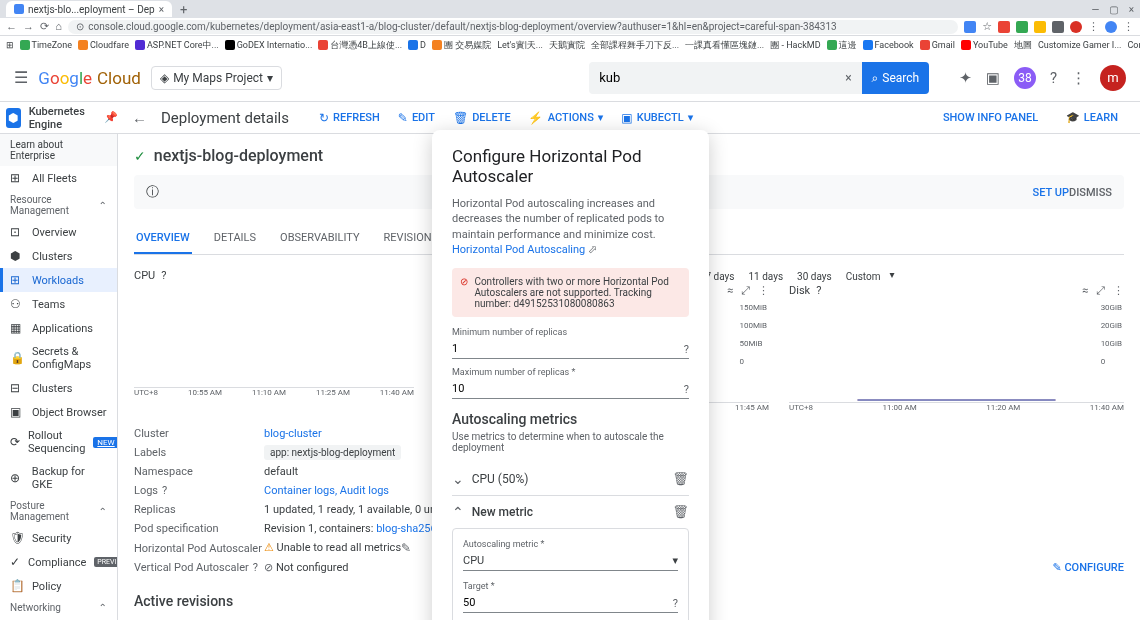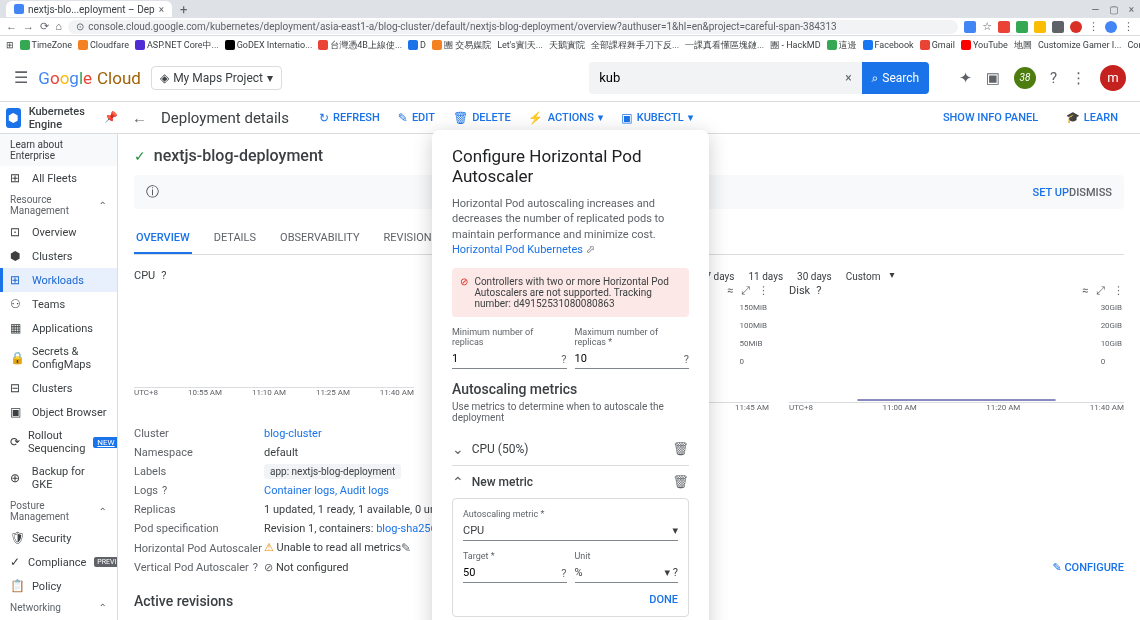--- a/index.html
+++ b/index.html
@@ -29,21 +29,21 @@
     .gcp-logo { display: flex; align-items: center; gap: 2px; font-size: 17px; }
     .logo-text { color: #5f6368; font-weight: 400; }
     .logo-text .g { color: #4285f4; } .logo-text .o1 { color: #ea4335; } .logo-text .o2 { color: #fbbc04; } .logo-text .g2 { color: #4285f4; } .logo-text .l { color: #34a853; } .logo-text .e { color: #ea4335; }
     .project-picker { border: 1px solid #dadce0; border-radius: 4px; padding: 4px 8px; display: flex; align-items: center; gap: 4px; font-size: 12px; }
     .search-bar { display: flex; align-items: center; background: #f1f3f4; border-radius: 4px; height: 32px; margin-left: auto; width: 340px; }
     .search-input-area { flex: 1; display: flex; align-items: center; padding: 0 10px; }
     .search-input-area input { border: none; background: transparent; outline: none; flex: 1; font-size: 13px; }
     .search-btn { background: #1a73e8; color: #fff; border: none; border-radius: 0 4px 4px 0; padding: 0 10px; height: 32px; display: flex; align-items: center; gap: 4px; font-size: 12px; }
     .header-right { display: flex; align-items: center; gap: 14px; margin-left: 20px; }
     .header-icon { font-size: 15px; color: #5f6368; }
-    .trial-badge { background: #4d7c0f; color: #fff; border-radius: 50%; width: 22px; height: 22px; display: flex; align-items: center; justify-content: center; font-size: 10px; font-style: italic; }
+    .trial-badge { background: #8b5cf6; color: #fff; border-radius: 50%; width: 22px; height: 22px; display: flex; align-items: center; justify-content: center; font-size: 12px; }
     .avatar { width: 26px; height: 26px; border-radius: 50%; background: #c5221f; color: #fff; display: flex; align-items: center; justify-content: center; font-size: 13px; }
     
     
     .sec-header { height: 32px; background: #fff; display: flex; align-items: center; padding: 0 14px 0 0; gap: 14px; border-bottom: 1px solid #dadce0; font-size: 12px; }
     .sec-left { width: 118px; display: flex; align-items: center; gap: 8px; padding-left: 6px; }
     .gke-icon { width: 20px; height: 20px; background: #1a73e8; border-radius: 3px; display: flex; align-items: center; justify-content: center; color: #fff; font-size: 12px; }
     .sec-title { font-weight: 500; font-size: 12px; }
     .back-arrow { color: #5f6368; font-size: 15px; }
     .page-title { font-size: 15px; color: #3c4043; }
     .sec-actions { display: flex; gap: 2px; margin-left: 8px; }
@@ -99,21 +99,21 @@
     .edit-pencil { float: right; color: #5f6368; font-size: 12px; }
     
     
     .modal-backdrop { position: absolute; inset: 0; background: rgba(0,0,0,0.0); pointer-events: none; }
     .modal { position: absolute; left: 432px; top: 130px; width: 277px; background: #fff; border-radius: 8px; box-shadow: 0 4px 20px rgba(0,0,0,0.2); padding: 16px 20px; font-size: 12px; pointer-events: auto; }
     .modal-title { font-size: 17px; color: #202124; margin-bottom: 10px; }
     .modal-desc { font-size: 11px; color: #5f6368; line-height: 1.4; margin-bottom: 10px; }
     .modal-desc a { color: #1a73e8; text-decoration: none; }
     .modal-error { background: #fce8e6; padding: 8px; border-radius: 4px; display: flex; gap: 6px; font-size: 10px; margin-bottom: 10px; }
     .modal-error-icon { color: #d93025; }
-    .field-row { display: flex; gap: 8px; margin-bottom: 12px; }
+    .field-row { display: flex; gap: 8px; margin-bottom: 12px; flex-direction: column; }
     .field { flex: 1; position: relative; }
     .field-label { font-size: 9px; color: #5f6368; display: block; margin-bottom: 2px; }
     .field-input { width: 100%; border: none; border-bottom: 1px solid #80868b; padding: 3px 0; font-size: 11px; outline: none; }
     .field-help { position: absolute; right: 0; bottom: 3px; color: #5f6368; font-size: 11px; }
     .modal-sec-title { font-size: 14px; font-weight: 500; margin: 8px 0 4px; }
     .modal-sec-desc { font-size: 10px; color: #5f6368; margin-bottom: 10px; }
     .metric-row { display: flex; align-items: center; justify-content: space-between; padding: 8px 0; font-size: 12px; }
     .metric-toggle { font-size: 14px; color: #5f6368; }
     .metric-delete { color: #5f6368; font-size: 13px; }
     .metric-box { border: 1px solid #dadce0; border-radius: 4px; padding: 10px; margin-bottom: 8px; }
@@ -474,26 +474,26 @@
         </div>
       </div>
     </div>
 
     <div class="props-table">
       <div class="prop-row">
           <span class="prop-label">Cluster</span>
           <span class="prop-value"><a>blog-cluster</a></span>
         </div>
       <div class="prop-row">
+          <span class="prop-label">Labels</span>
+          <span class="prop-value"><span class="label-chip">app: nextjs-blog-deployment</span></span>
+        </div>
+      <div class="prop-row">
           <span class="prop-label">Namespace</span>
           <span class="prop-value">default</span>
-        </div>
-      <div class="prop-row">
-          <span class="prop-label">Labels</span>
-          <span class="prop-value"><span class="label-chip">app: nextjs-blog-deployment</span></span>
         </div>
       <div class="prop-row">
           <span class="prop-label">
             <span>Logs</span> 
             <span>?</span>
           </span>
           <span class="prop-value"><a>Container logs, Audit logs</a></span>
         </div>
       <div class="prop-row">
           <span class="prop-label">Replicas</span>
@@ -533,21 +533,21 @@
 
     </table>
 
   </div>
 </div>
 
 <div class="modal-backdrop">
   <div class="modal">
     <div class="modal-title">Configure Horizontal Pod Autoscaler</div>
     <div class="modal-desc">
-      <span>Horizontal Pod autoscaling increases and decreases the number of replicated pods to maintain performance and minimize cost. </span><a>Horizontal Pod Kubernetes</a> <span>⬀</span>
+      <span>Horizontal Pod autoscaling increases and decreases the number of replicated pods to maintain performance and minimize cost. </span><a>Horizontal Pod Autoscaling</a> <span>⬀</span>
     </div>
     <div class="modal-error">
       <span class="modal-error-icon">⊘</span>
       <span>Controllers with two or more Horizontal Pod Autoscalers are not supported. Tracking number: d49152531080080863</span>
     </div>
     <div class="field-row">
       <div class="field">
         <label class="field-label">Minimum number of replicas</label>
         <input class="field-input" value="1" style="">
         <span class="field-help">?</span>

